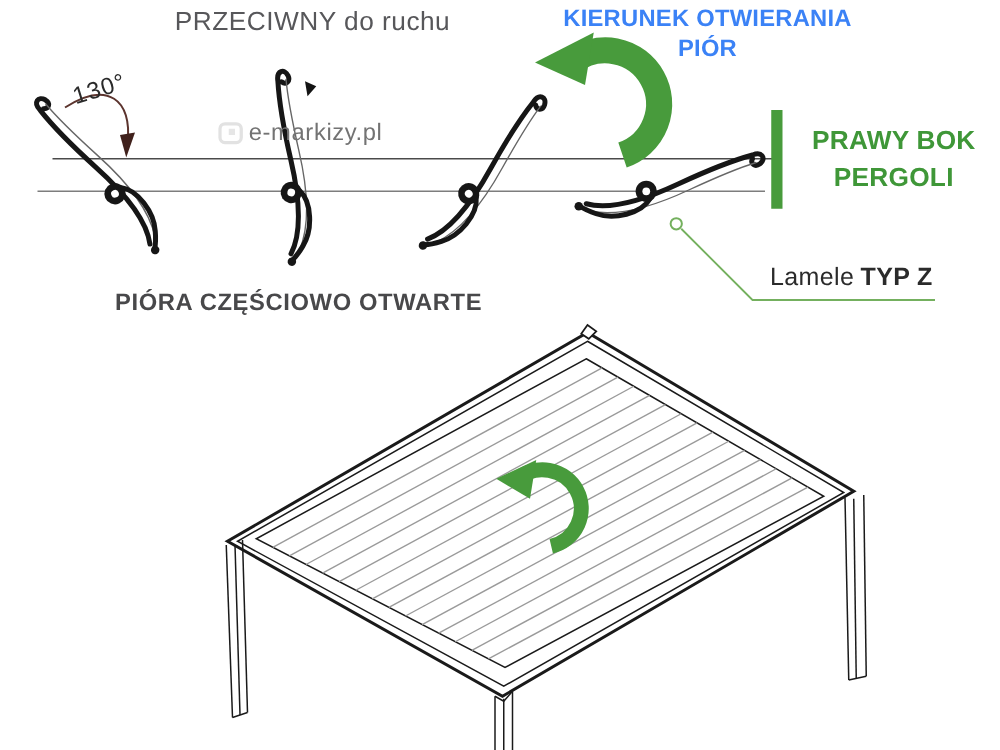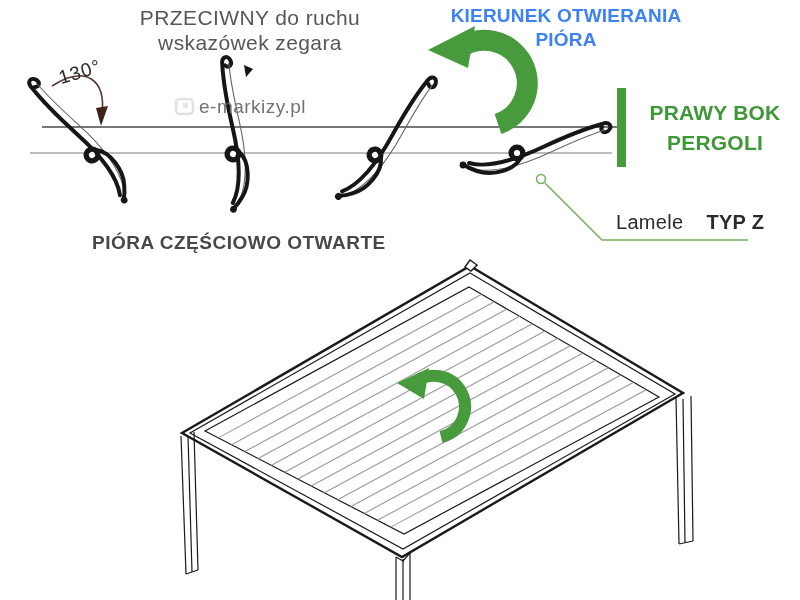--- a/index.html
+++ b/index.html
@@ -24,21 +24,21 @@
     left:633px;top:98px;width:164px;text-align:center;
     font-size:21px;line-height:30px;font-weight:700;color:#3f9738;letter-spacing:.2px;
   }
   .angle-label{
     left:56px;top:68px;font-size:19px;color:#2a2a2a;
     transform:rotate(-17deg);transform-origin:left top;letter-spacing:1px;
   }
   .lamella-label{
     left:616px;top:211px;font-size:20px;color:#2b2b2b;letter-spacing:.3px;
   }
-  .lamella-label .bold{font-weight:700;margin-left:23px;}
+  .lamella-label .bold{font-weight:700;margin-left:5px;}
   .watermark{
     left:199px;top:96px;font-size:19px;color:#737373;letter-spacing:.5px;font-weight:400;
   }
 </style>
 </head>
 <body>
 
 <div id="stage">
 
   <svg id="artwork" viewBox="0 0 800 600">
@@ -144,26 +144,25 @@
       </g>
 
     <g>
       <path d="M 441,437 A 31,31 0 1 0 413,384" fill="none" stroke="#489b3c" stroke-width="12"></path>
       <polygon points="397,383 429,368 424,399" fill="#489b3c"></polygon>
     </g>
   </svg>
 
   <div class="lbl heading-left">
     <div>PRZECIWNY do ruchu</div>
-    <div>wskazówek zegara</div>
   </div>
 
   <div class="lbl heading-right">
     <div>KIERUNEK OTWIERANIA</div>
-    <div>PIÓRA</div>
+    <div>PIÓR</div>
   </div>
 
   <div class="lbl angle-label">130°</div>
 
   <div class="lbl watermark">e-markizy.pl</div>
 
   <div class="lbl side-label">
     <div>PRAWY BOK</div>
     <div>PERGOLI</div>
   </div>

